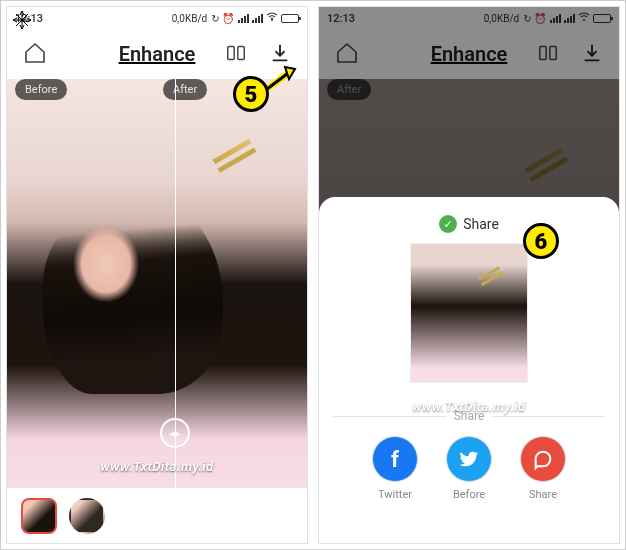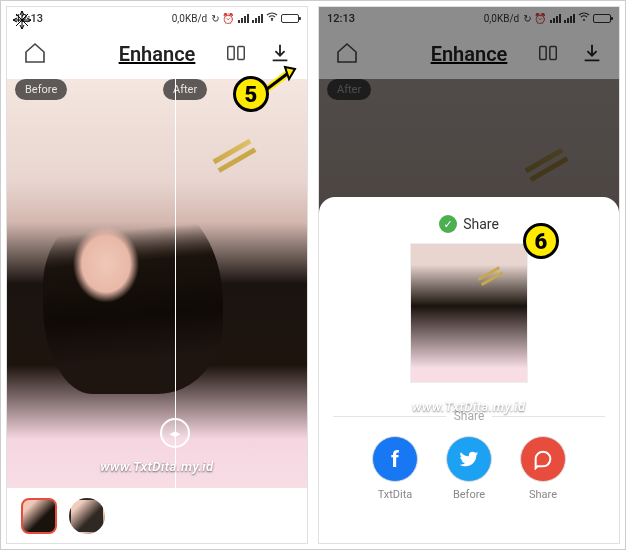--- a/index.html
+++ b/index.html
@@ -219,21 +219,21 @@
     </div>
     <div class="share-label-row">
       <span class="line"></span>
       <span>Share</span>
       <span class="line"></span>
     </div>
     <div class="watermark" style="position:relative; bottom:auto; color:#fff; margin-top:-24px; margin-bottom:8px; text-shadow:0 1px 2px rgba(0,0,0,0.5);">www.TxtDita.my.id</div>
     <div class="share-row">
       <div class="share-item">
         <div class="share-icon-circle fb">f</div>
-        <span class="share-caption">TxtDita</span>
+        <span class="share-caption">Twitter</span>
       </div>
       <div class="share-item">
         <div class="share-icon-circle tw">
           <svg width="22" height="22" viewBox="0 0 24 24" fill="#fff">
               <path d="M22 5.8c-.7.3-1.5.6-2.3.7.8-.5 1.5-1.3 1.8-2.2-.8.5-1.7.8-2.6 1C18 4.5 17 4 15.8 4c-2.3 0-4.1 1.8-4.1 4.1 0 .3 0 .6.1.9C8.3 8.8 5.1 7.1 3 4.5c-.4.6-.6 1.3-.6 2.1 0 1.4.7 2.7 1.8 3.4-.7 0-1.3-.2-1.8-.5v.1c0 2 1.4 3.6 3.3 4-.3.1-.7.1-1.1.1-.3 0-.5 0-.8-.1.5 1.6 2.1 2.8 3.9 2.8-1.4 1.1-3.2 1.8-5.2 1.8H2c1.8 1.2 4 1.8 6.3 1.8 7.5 0 11.7-6.3 11.7-11.7v-.5c.8-.6 1.5-1.3 2-2z"></path>
             </svg>
         </div>
         <span class="share-caption">Before</span>
       </div>
       <div class="share-item">

